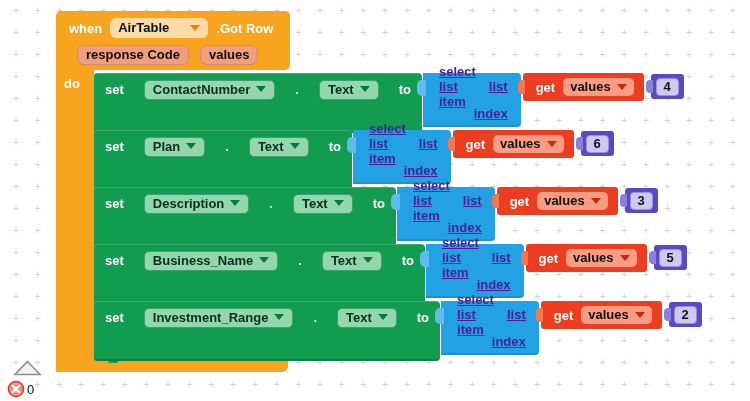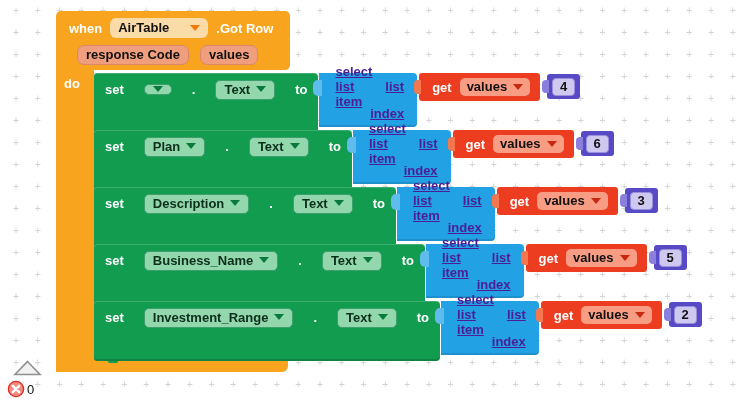--- a/index.html
+++ b/index.html
@@ -112,20 +112,21 @@
   <div class="dolabel">do</div>
   <div class="bottombar"></div>
   <div class="gbump"></div>
 
   <div class="rows">
   <div class="row" style="top: 73px;">
     <div class="gblock">
       <div class="gline">
         <span>set</span>
         <span class="gpill">
+          <span>ContactNumber</span>
           <i class="tri tri-g"></i>
         </span>
         <span>.</span>
         <span class="gpill">
           <span>Text</span>
           <i class="tri tri-g"></i>
         </span>
         <span>to</span>
       </div>
     </div>

